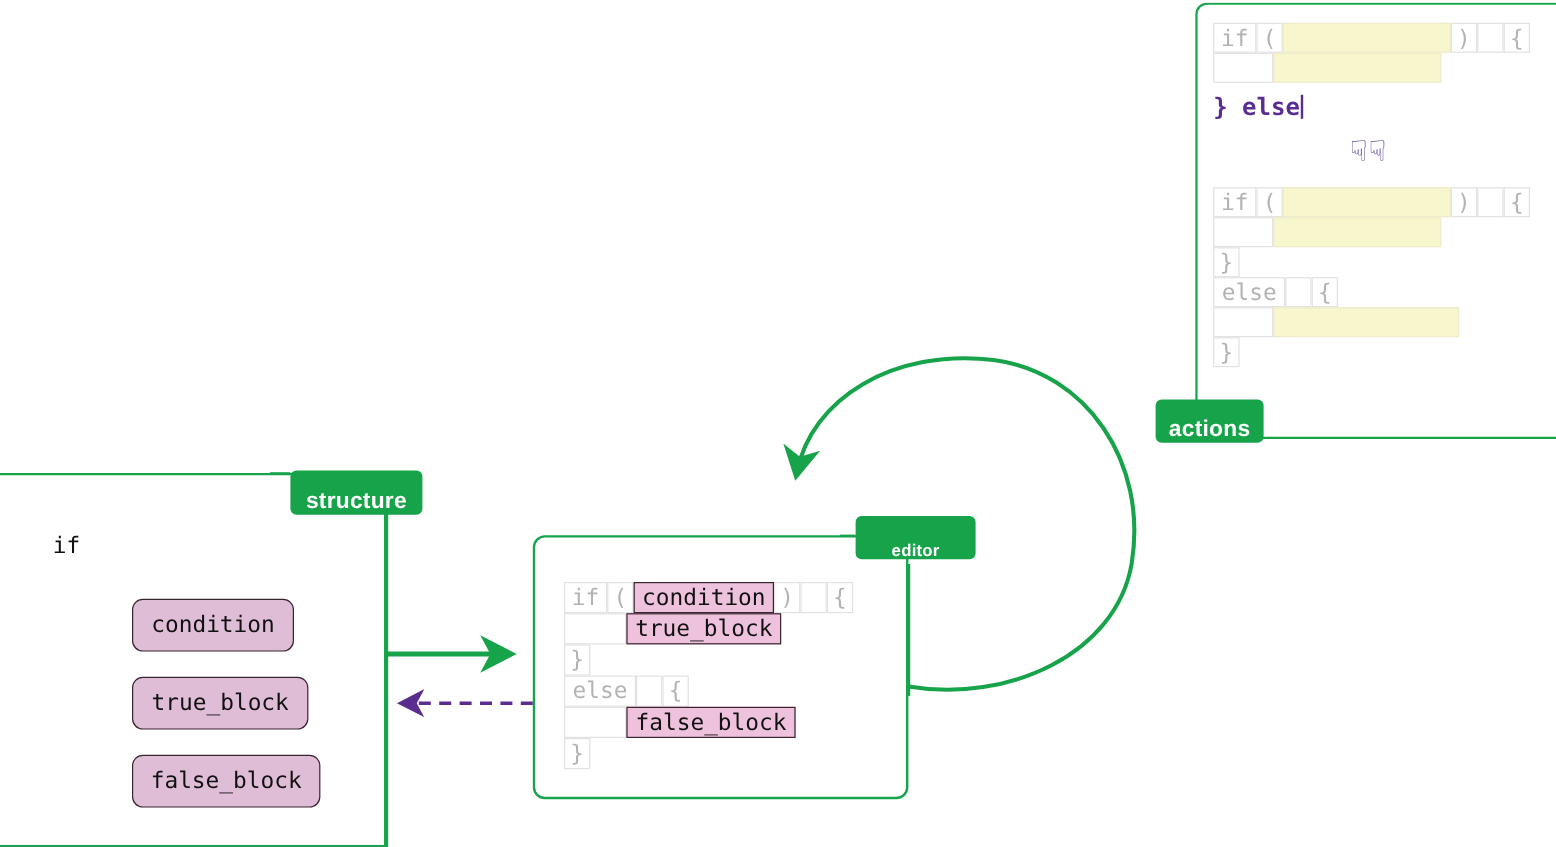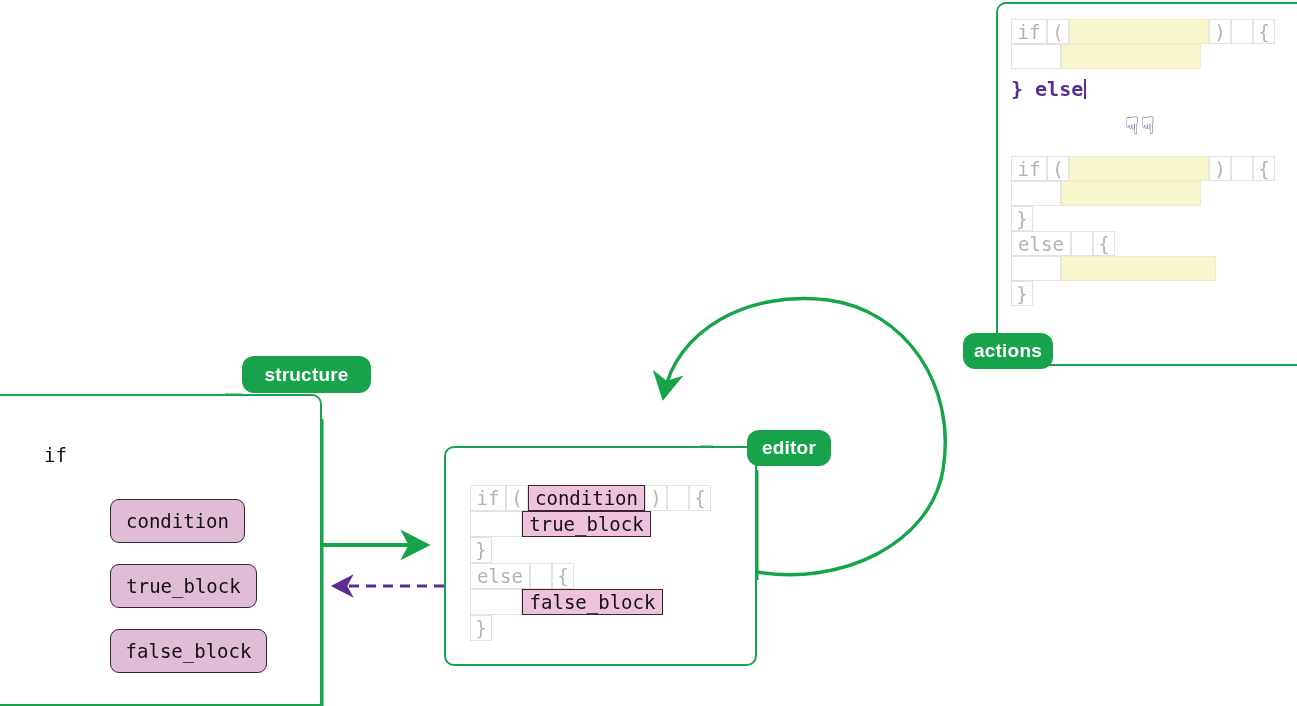--- a/index.html
+++ b/index.html
@@ -24,23 +24,23 @@
     border: 2px solid #17a44c;
     border-radius: 10px;
     background: #ffffff;
     box-sizing: border-box;
   }
   .panel-label {
     position: absolute;
     background: #17a34a;
     color: #ffffff;
     font-weight: bold;
-    border-radius: 12px;
-    display: flex;
-    align-items: center;
+    border-radius: 5px;
+    display: flex;
+    align-items: flex-end;
     justify-content: center;
     letter-spacing: .2px;
     white-space: nowrap;
     z-index: 30;
   }
 
   
   .codegrid {
     position: absolute;
     font-family: "DejaVu Sans Mono", "Liberation Mono", monospace;
@@ -179,21 +179,21 @@
       <path d="M757,470 L757,580"></path>
 
       <path d="M1052,351 L1100,351"></path>
     </g>
   </svg>
 
   <div class="panel" style="left:0px; top:394px; width:322px; height:312px;
               border-left:none; border-radius:0 10px 0 0;">
   </div>
 
-  <div class="panel-label" style="left:242px; top:356px; width:129px; height:37px; font-size:19px;">
+  <div class="panel-label" style="left:242px; top:392px; width:110px; height:37px; font-size:19px;">
     <span>structure</span>
   </div>
 
   <div class="node" style="left:110px; top:499px; width:135px; height:44px; font-size:19px;">
     <span>condition</span>
   </div>
   <div class="node" style="left:110px; top:564px; width:147px; height:44px; font-size:19px;">
     <span>true_block</span>
   </div>
   <div class="node" style="left:110px; top:629px; width:157px; height:44px; font-size:19px;">
@@ -203,21 +203,21 @@
   <div style="position:absolute; left:31px; top:432px; width:49px; height:45px;
               display:flex; align-items:center; justify-content:center;
               font-family:'DejaVu Sans Mono','Liberation Mono',monospace;
               font-size:19px; color:#111111;">
     <span>if</span>
   </div>
 
   <div class="panel" style="left:444px; top:446px; width:313px; height:220px;">
   </div>
 
-  <div class="panel-label" style="left:747px; top:430px; width:84px; height:36px; font-size:19px;">
+  <div class="panel-label" style="left:713px; top:430px; width:100px; height:36px; font-size:14px;">
     <span>editor</span>
   </div>
 
   <div class="codegrid" id="editor-grid" style="left:470px; top:485px; font-size:19px;">
       <div class="crow">
         <div class="cell" style="height: 26px; width: 36px;">if</div>
         <div class="cell" style="height: 26px; width: 22px;">(</div>
         <div class="cell slot-p" style="height: 26px; width: 117px;">condition</div>
         <div class="cell" style="height: 26px; width: 22px;">)</div>
         <div class="cell blank" style="height: 26px; width: 22px;"> </div>

